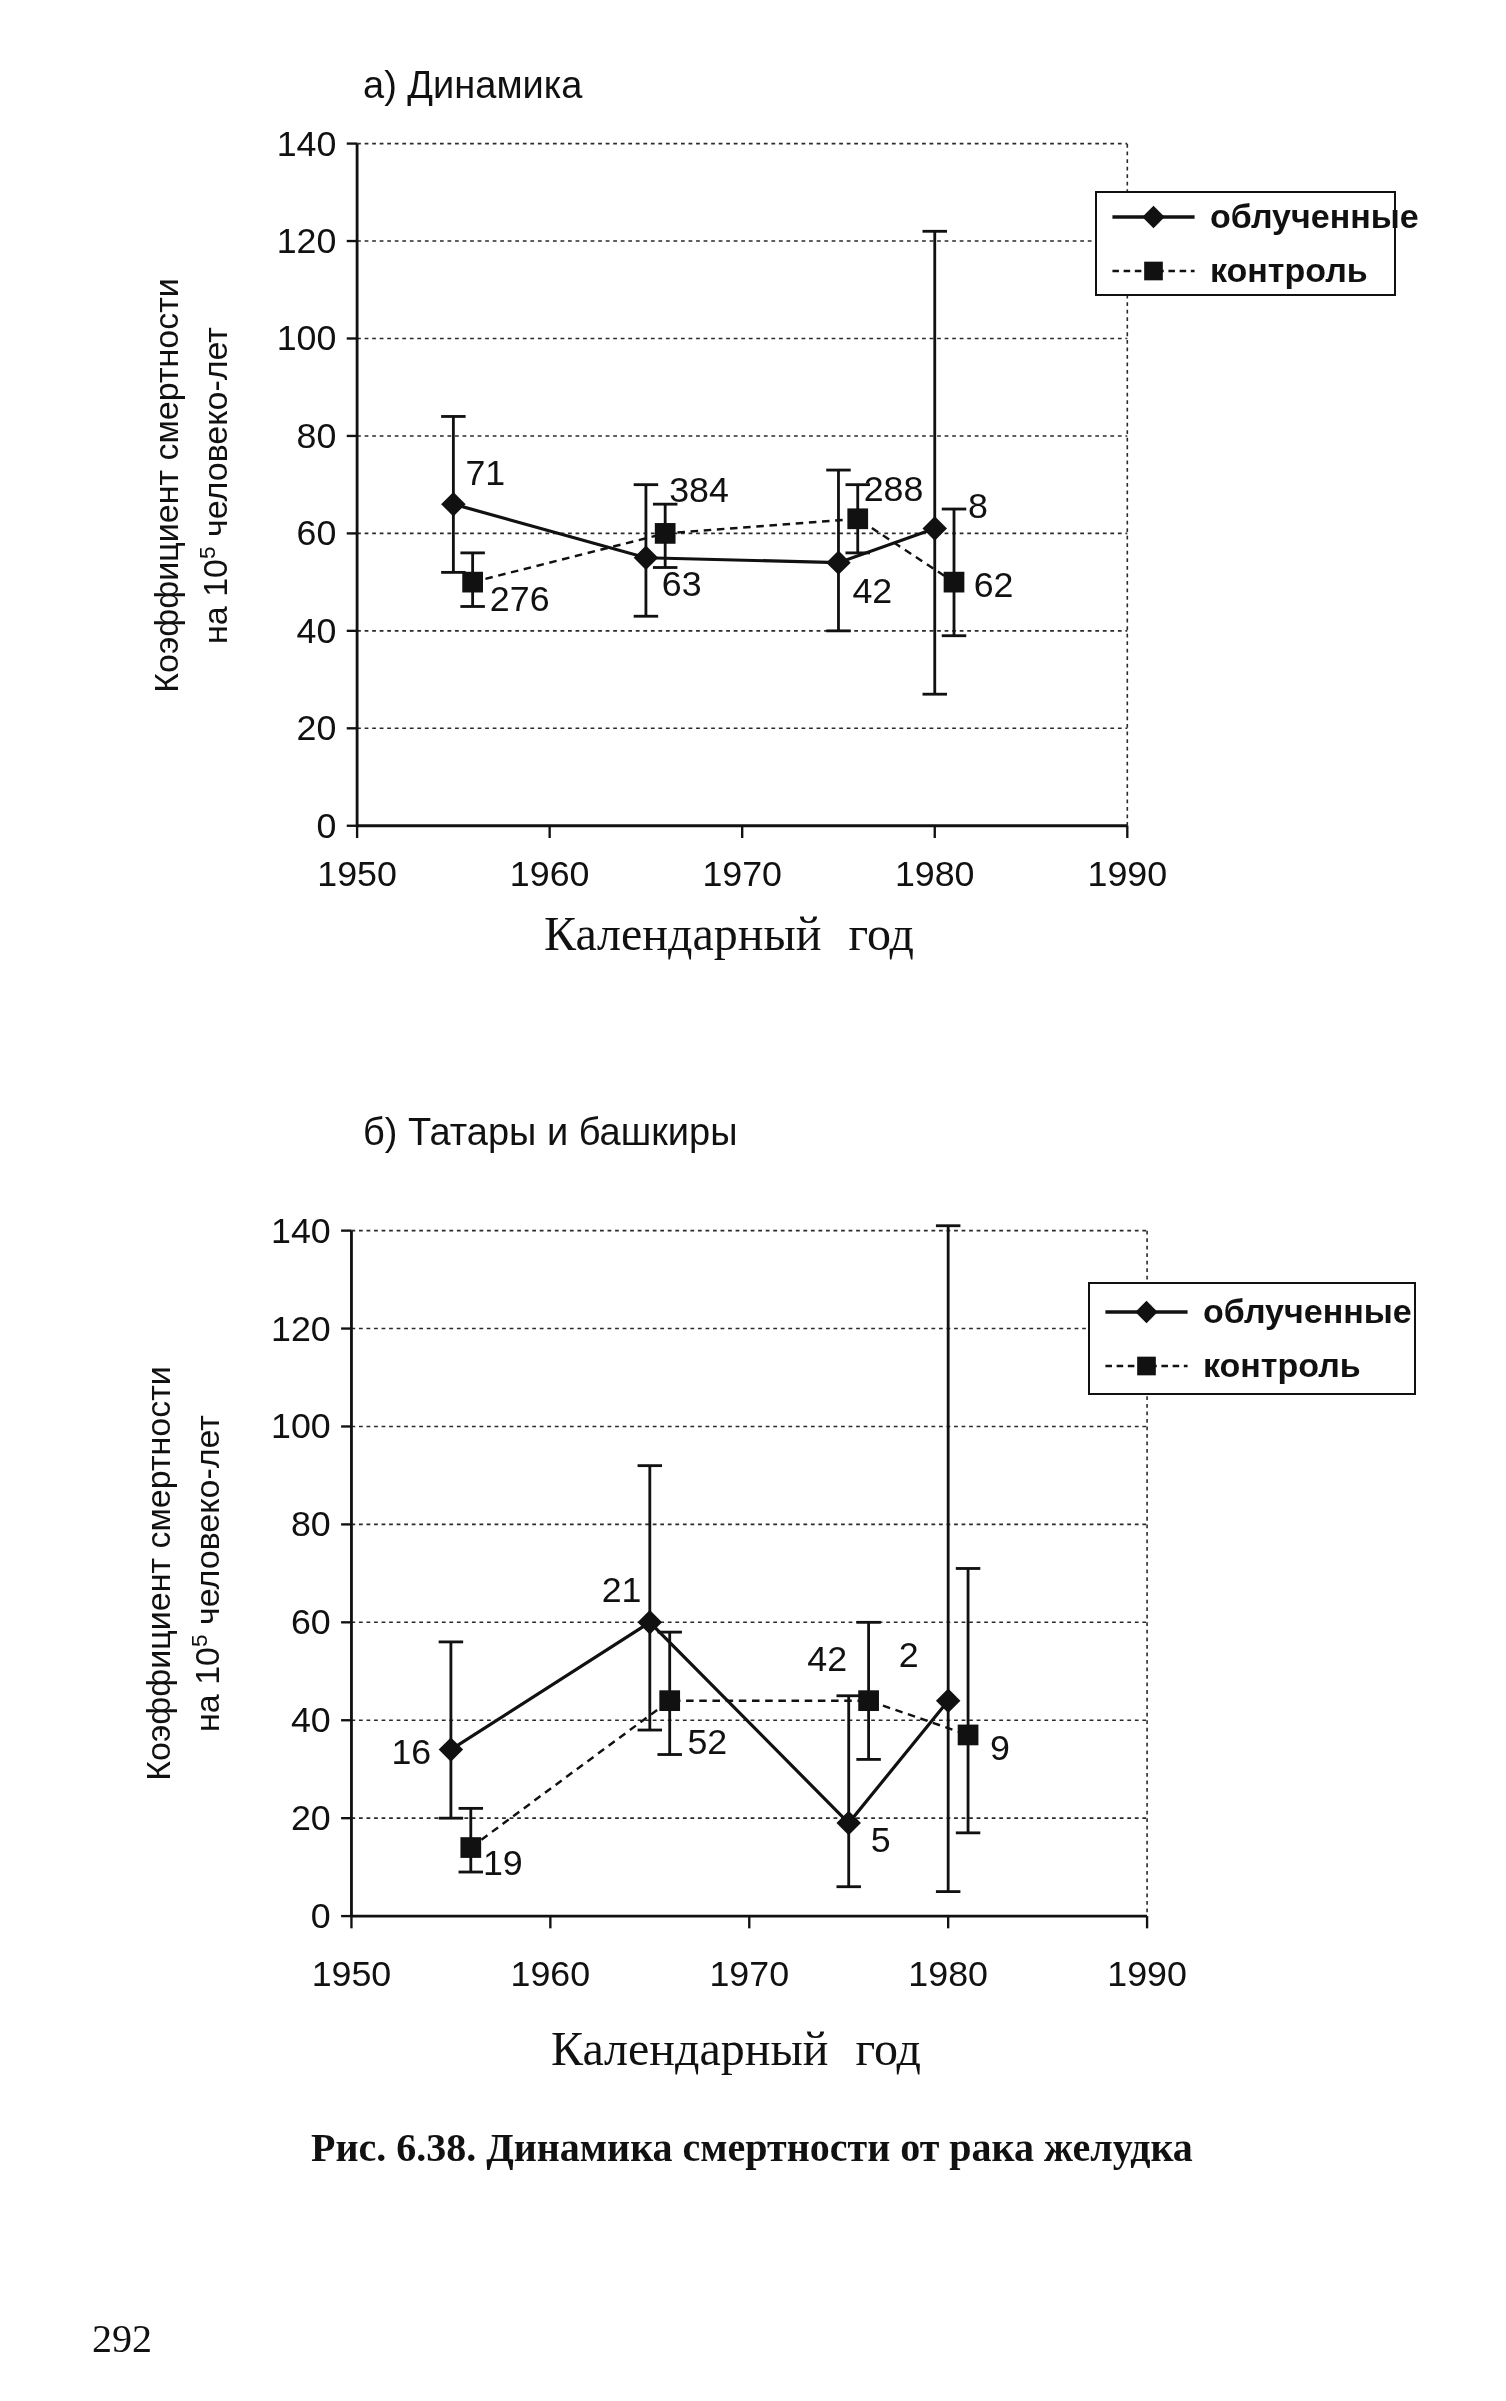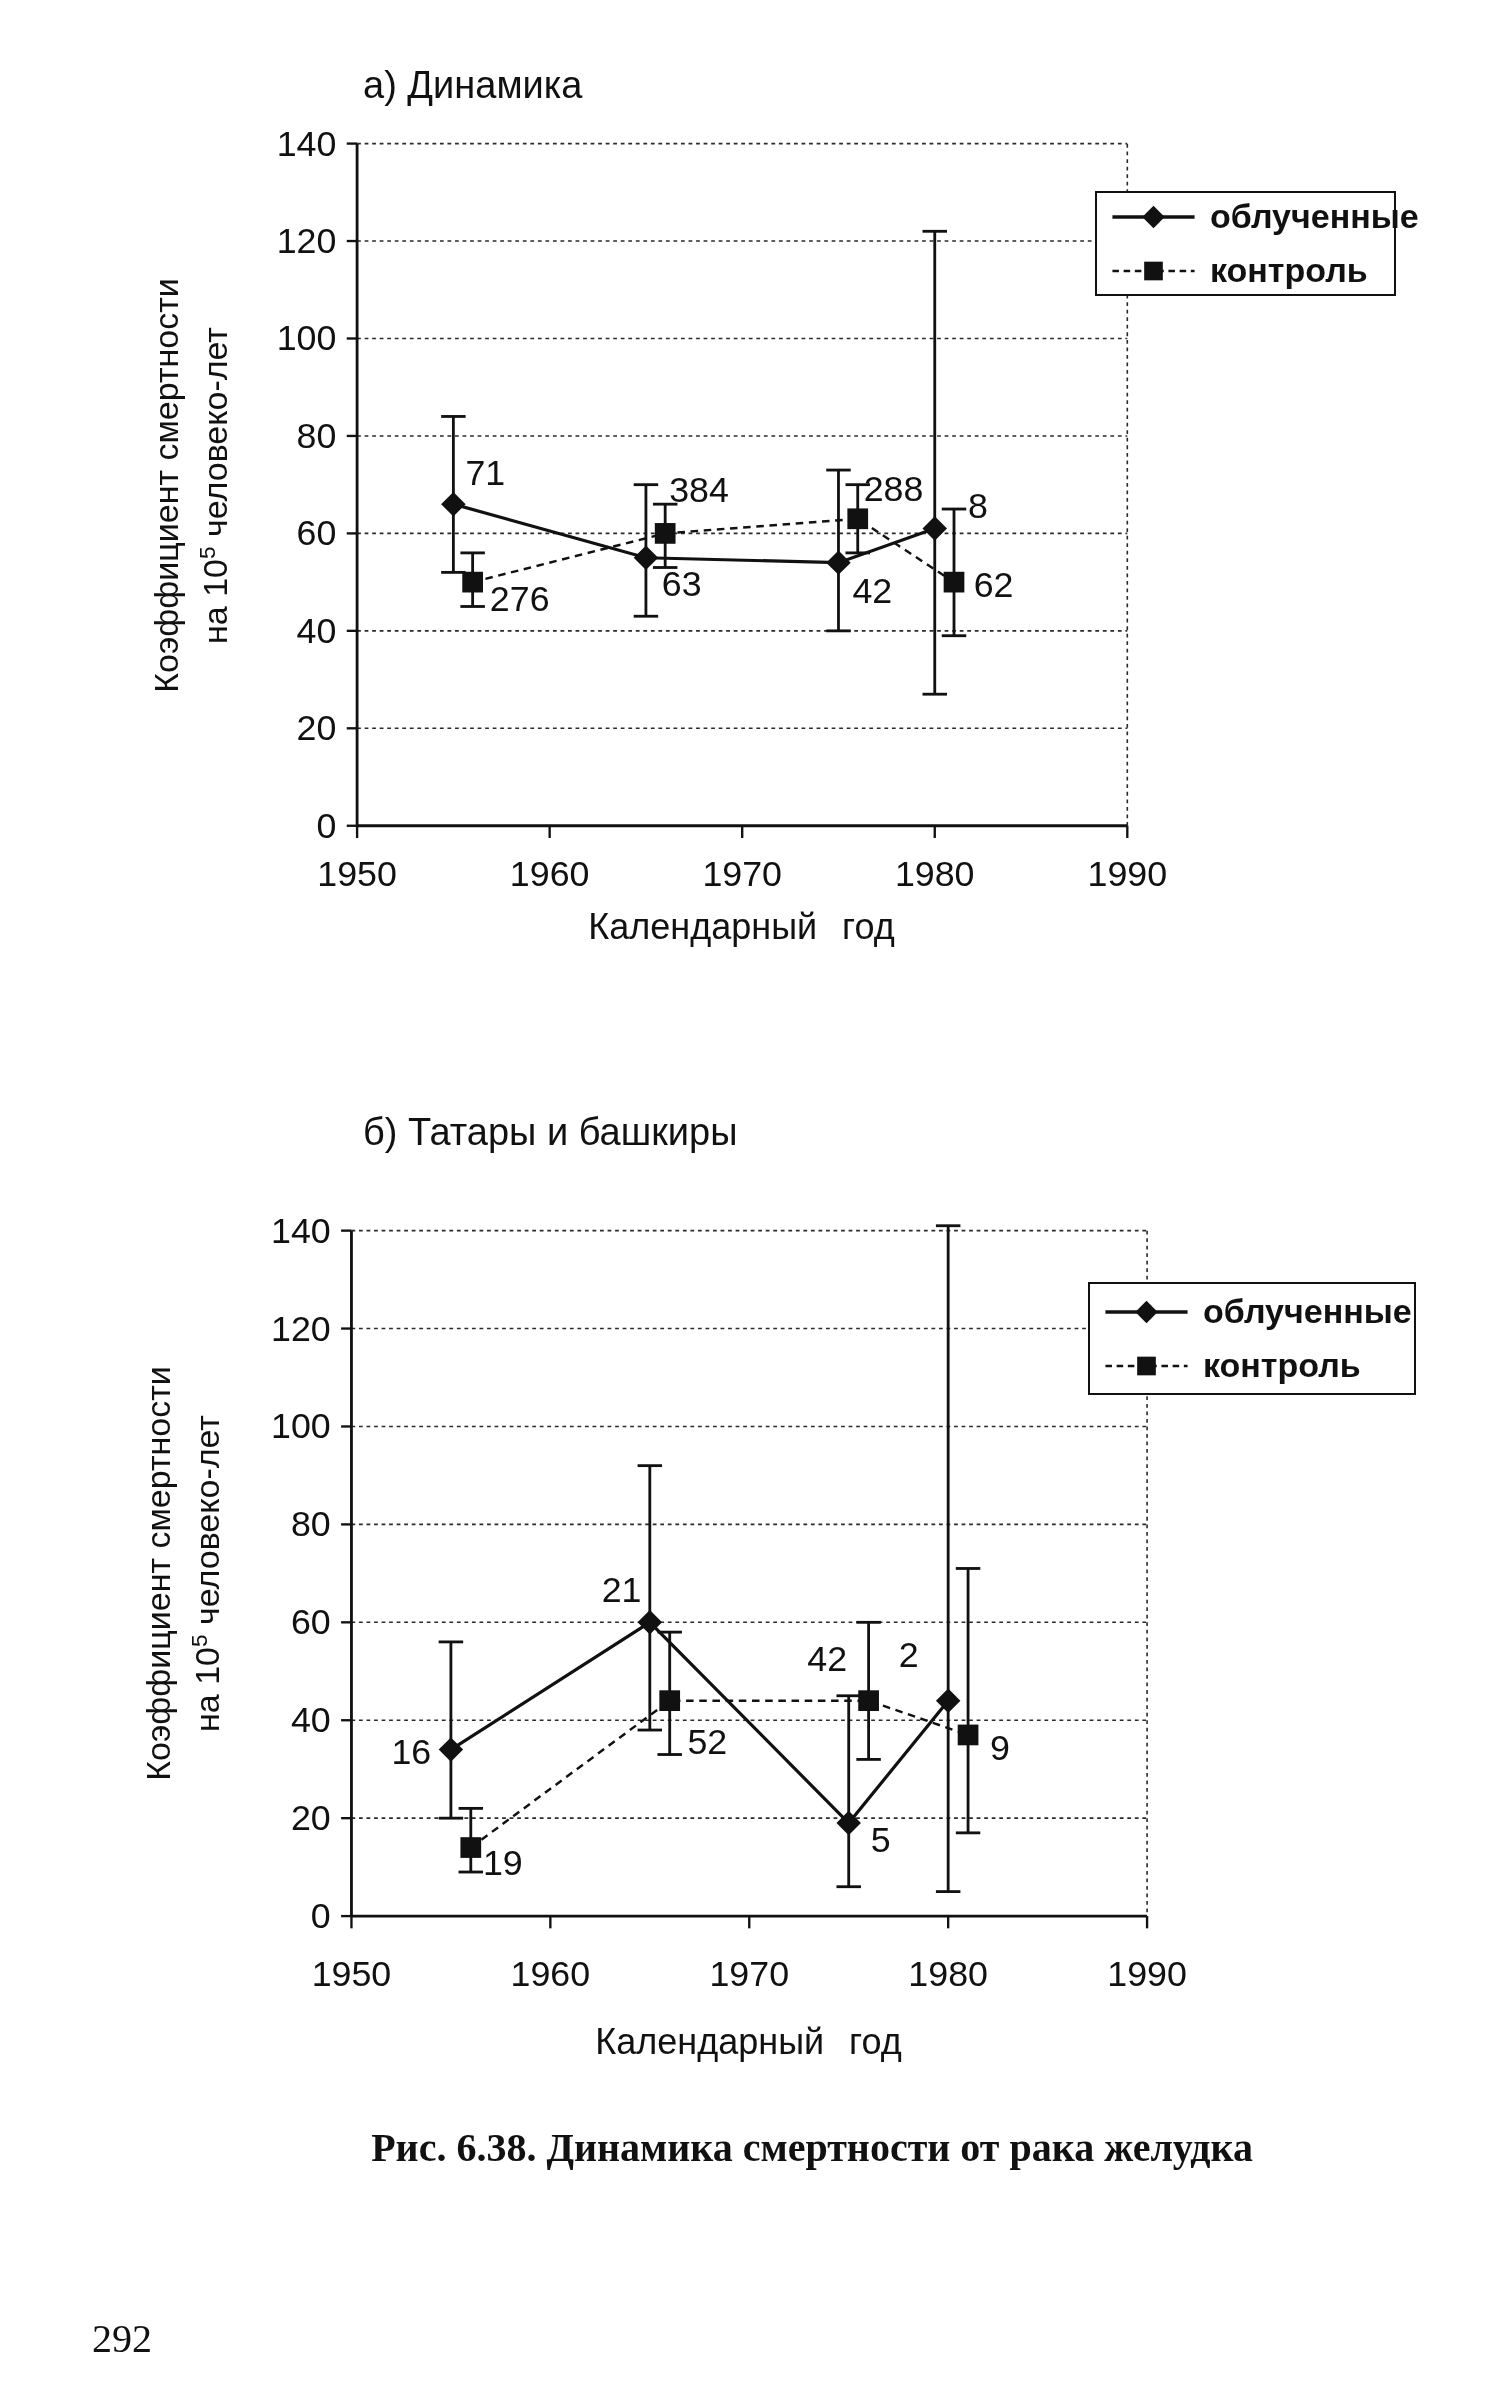--- a/index.html
+++ b/index.html
@@ -2,36 +2,36 @@
 <html style="font-size:15px"><head>
 <meta charset="utf-8">
 <style>
   html,body{margin:0;padding:0;background:#e8e8e8;}
   .page{
     position:relative;width:1507px;height:2401px;background:#ffffff;
     font-family:"Liberation Sans",sans-serif;color:#111;overflow:hidden;
   }
   #chart-canvas{position:absolute;left:0;top:0;}
   .chart-title{position:absolute;font-size:38px;color:#111;white-space:nowrap;}
-  .x-label{position:absolute;width:395px;text-align:center;font-size:36px;word-spacing:15px;white-space:nowrap;}
+  .x-label{position:absolute;width:395px;font-size:48px;word-spacing:15px;white-space:nowrap;font-family:Liberation Serif, serif;}
   .y-label{
     position:absolute;width:603px;height:87px;text-align:center;
     font-size:34px;line-height:42px;transform:rotate(-90deg);transform-origin:center;
   }
   .y-label sup{font-size:22.6px;}
   .legend{
     position:absolute;background:#fff;border:2.4px solid #111;
     display:flex;flex-direction:column;justify-content:center;gap:15px;padding:9.4px 13px;
     box-sizing:border-box;
   }
   .legend-row{display:flex;align-items:center;gap:13px;font-weight:bold;}
   .legend-row svg{flex:0 0 auto;}
   .legend-row span{font-size:34px;white-space:nowrap;}
   .caption{
-    position:absolute;width:942px;text-align:right;
+    position:absolute;width:942px;text-align:left;
     font-family:"Liberation Serif",serif;font-size:40px;font-weight:bold;white-space:nowrap;
   }
   .page-number{
     position:absolute;font-family:"Liberation Serif",serif;font-size:40px;
   }
 </style>
 </head>
 <body>
 
 <div class="page">

